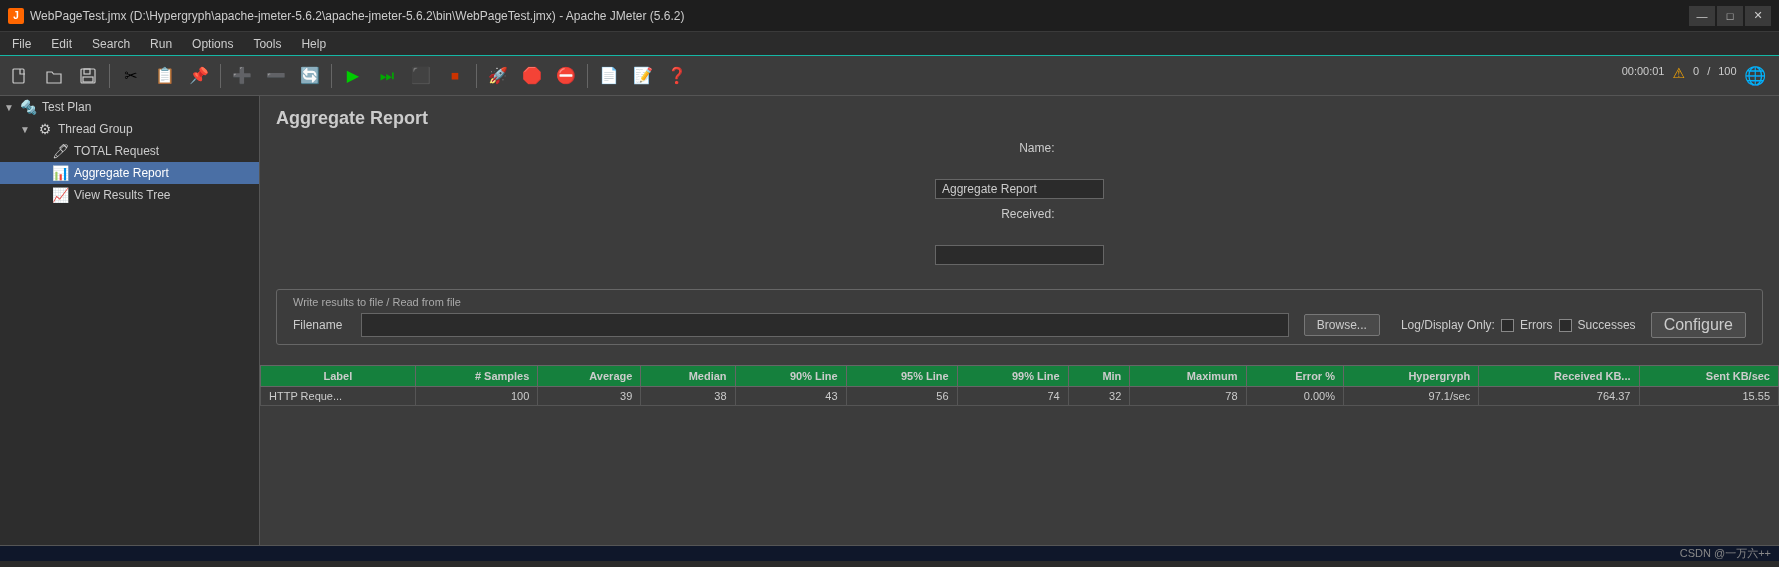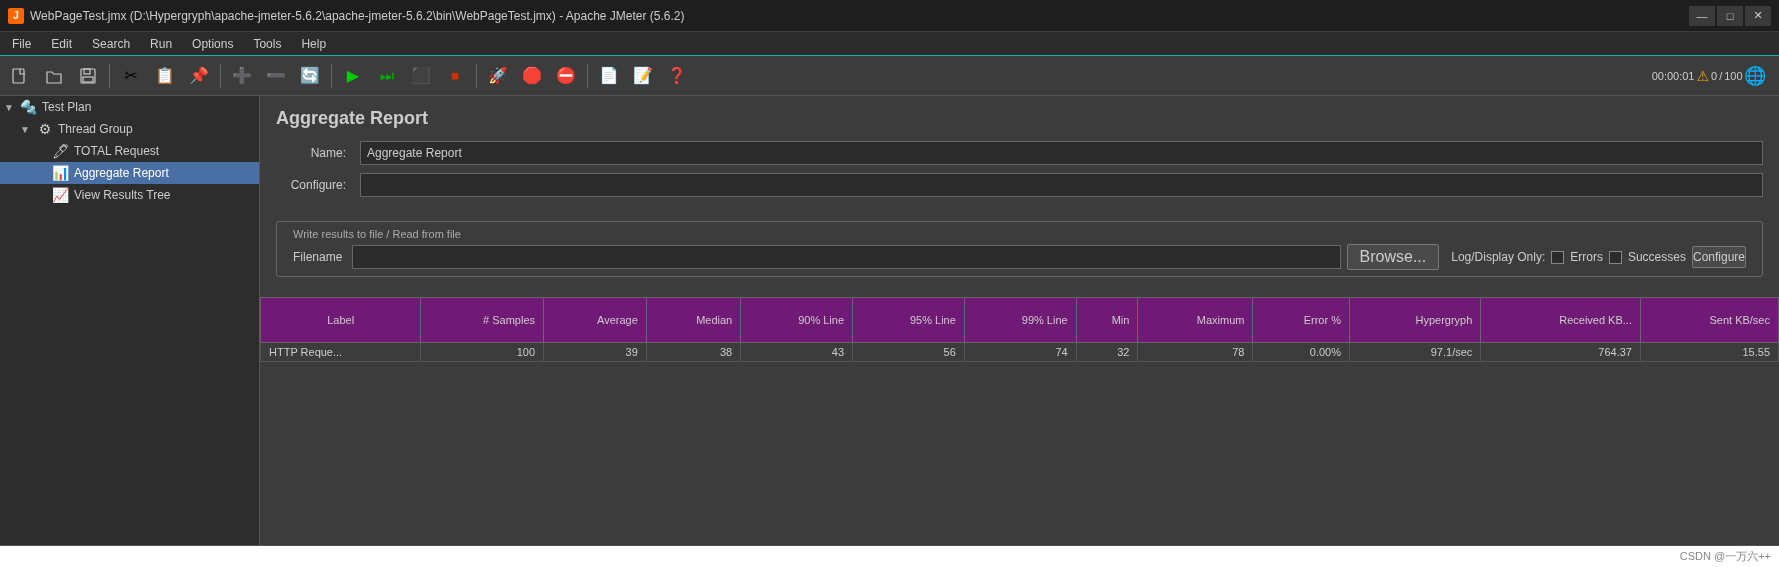--- a/index.html
+++ b/index.html
@@ -106,22 +106,21 @@
       font-size: 16px;
     }
     .toolbar-separator {
       width: 1px;
       height: 24px;
       background: #666;
       margin: 0 3px;
     }
     .toolbar-right {
       display: flex;
-      align-items: center;
-      gap: 2px;
+      gap: 8px;
       color: #cccccc;
       font-size: 11px;
       padding-right: 8px;
     }
     .warning-icon {
       color: #ffaa00;
       font-size: 14px;
     }
 
     
@@ -163,21 +162,22 @@
     .panel-title {
       font-size: 18px;
       font-weight: bold;
       color: #cccccc;
       padding: 12px 16px 8px;
     }
     .form-row {
       display: flex;
       align-items: center;
       padding: 4px 16px;
-      gap: 14px;
+      gap: 24px;
+      flex-direction: column;
     }
     .form-label {
       color: #cccccc;
       font-size: 12px;
       width: 70px;
       text-align: right;
     }
     .form-input {
       flex: 1;
       height: 24px;
@@ -194,97 +194,97 @@
       border-radius: 3px;
     }
     .file-section-title {
       font-size: 11px;
       color: #aaa;
       margin-bottom: 4px;
     }
     .file-row {
       display: flex;
       align-items: center;
-      gap: 6px;
+      gap: 15px;
     }
     .file-input {
       flex: 1;
       height: 24px;
       background: #2b2b2b;
       border: 1px solid #666;
       color: #cccccc;
       padding: 2px 6px;
       font-size: 12px;
     }
     .browse-btn {
       padding: 3px 12px;
       background: #4a4a4a;
       border: 1px solid #777;
       color: #cccccc;
       cursor: pointer;
-      font-size: 16px;
+      font-size: 12px;
       border-radius: 2px;
     }
     .log-display {
       display: flex;
       align-items: center;
       gap: 6px;
       margin-left: 6px;
       font-size: 12px;
       color: #cccccc;
       justify-content: space-between;
     }
     .checkbox {
       width: 13px;
       height: 13px;
       border: 1px solid #888;
       background: #2b2b2b;
     }
     .configure-btn {
-      padding: 3px 0;
+      padding: 3px 12px;
       background: #4a4a4a;
       border: 1px solid #777;
       color: #cccccc;
       cursor: pointer;
-      font-size: 12px;
+      font-size: 16px;
       border-radius: 2px;
     }
 
     
     .results-table {
       width: 100%;
       border-collapse: collapse;
       margin-top: 6px;
     }
     .results-table th {
-      background: #701a75;
-      color: #cccccc;
-      font-size: 11px;
-      padding: 16px 8px;
+      background: #15803d;
+      color: #cccccc;
+      font-size: 11px;
+      padding: 4px 8px;
       text-align: right;
       border: 1px solid #666;
-      font-weight: normal;
+      font-weight: bold;
       white-space: nowrap;
     }
     .results-table th:first-child { text-align: center; }
     .results-table td {
       background: #3c3c3c;
       color: #cccccc;
       font-size: 11px;
       padding: 3px 8px;
       text-align: right;
       border: 1px solid #555;
     }
     .results-table td:first-child { text-align: left; }
     .results-table tr:nth-child(even) td { background: #404040; }
 
     
     .status-bar {
-      height: 22px;
-      background: #ffffff;
+      height: 16px;
+      background: #0f172a;
       border-top: 1px solid #555;
       display: flex;
       align-items: center;
       justify-content: flex-end;
       padding: 0 8px;
       font-size: 11px;
       color: #888;
     }
   </style>
 </head>
@@ -416,21 +416,21 @@
 
   <div class="content">
     <div class="panel-title">Aggregate Report</div>
 
     <div class="form-row">
       <label class="form-label">Name:</label>
       <input class="form-input" type="text" value="Aggregate Report" style="">
     </div>
 
     <div class="form-row">
-      <label class="form-label">Configure:</label>
+      <label class="form-label">Received:</label>
       <input class="form-input" type="text" style="">
     </div>
 
     <div class="file-section">
       <div class="file-section-title">Write results to file / Read from file</div>
       <div class="file-row">
         <span style="color:#ccc;font-size:12px;margin-right:4px;">Filename</span>
         <input class="file-input" type="text" style="">
         <button class="browse-btn">Browse...</button>
         <div class="log-display">

